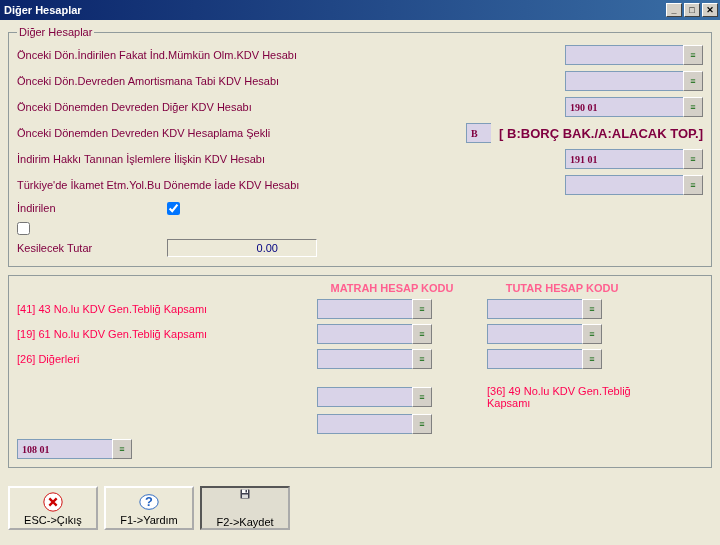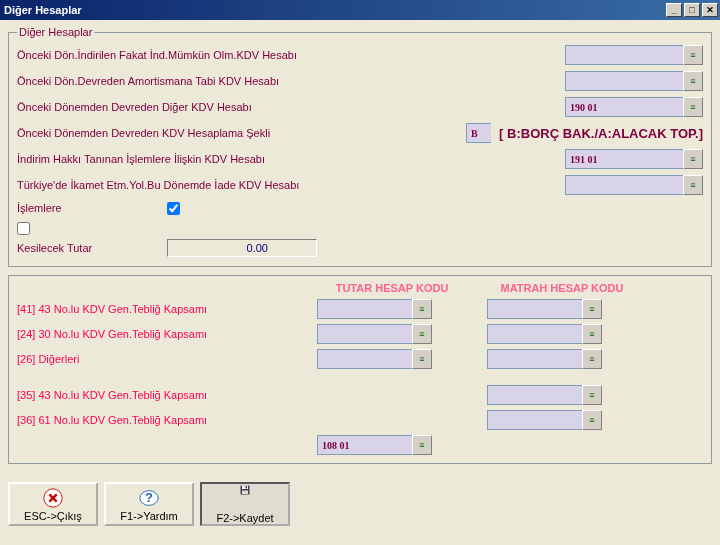--- a/index.html
+++ b/index.html
@@ -94,21 +94,21 @@
 .chk { width: 13px; height: 13px; }
 .amount {
   width: 150px;
   height: 18px;
   border-top: 1px solid #808080;
   border-left: 1px solid #808080;
   border-right: 1px solid #fff;
   border-bottom: 1px solid #fff;
   background: #ECE9D8;
   text-align: right;
-  padding-right: 48px;
+  padding-right: 38px;
   color: #000080;
   line-height: 16px;
 }
 .colhead {
   color: #FF6090;
   font-weight: bold;
   font-size: 11px;
   text-align: center;
 }
 .grid {
@@ -205,50 +205,50 @@
     <div class="row">
       <div class="label">Türkiye'de İkamet Etm.Yol.Bu Dönemde İade KDV Hesabı</div>
       <div style="flex:1"></div>
       <div class="field">
         <input class="inp w140" value="" style="">
         <div class="lookup">≡</div>
       </div>
     </div>
 
     <div class="row" style="height:20px">
-      <div class="label2">İşlemlere</div>
+      <div class="label2">İndirilen</div>
       <input type="checkbox" class="chk" checked="" style="">
     </div>
     <div class="row" style="height:20px">
       <input type="checkbox" class="chk" style="">
     </div>
     <div class="row" style="height:20px">
       <div class="label2">Kesilecek Tutar</div>
       <div class="amount">0.00</div>
     </div>
   </fieldset>
 
   <fieldset>
 
     <div class="grid">
       <div></div>
+      <div class="colhead">MATRAH HESAP KODU</div>
       <div class="colhead">TUTAR HESAP KODU</div>
-      <div class="colhead">MATRAH HESAP KODU</div>
 
       <div class="glabel">[41] 43 No.lu KDV Gen.Tebliğ Kapsamı</div>
       <div class="field">
           <input class="inp w90" value="" style="">
           <div class="lookup">≡</div>
         </div>
       <div class="field">
           <input class="inp w90" value="" style="">
           <div class="lookup">≡</div>
         </div>
 
-      <div class="glabel">[24] 30 No.lu KDV Gen.Tebliğ Kapsamı</div>
+      <div class="glabel">[19] 61 No.lu KDV Gen.Tebliğ Kapsamı</div>
       <div class="field">
           <input class="inp w90" value="" style="">
           <div class="lookup">≡</div>
         </div>
       <div class="field">
           <input class="inp w90" value="" style="">
           <div class="lookup">≡</div>
         </div>
 
       <div class="glabel">[26] Diğerleri</div>
@@ -256,28 +256,27 @@
           <input class="inp w90" value="" style="">
           <div class="lookup">≡</div>
         </div>
       <div class="field">
           <input class="inp w90" value="" style="">
           <div class="lookup">≡</div>
         </div>
 
       <div class="spacer" style="grid-column:1/4"></div>
 
-      <div class="glabel">[35] 43 No.lu KDV Gen.Tebliğ Kapsamı</div>
       <div></div>
       <div class="field">
           <input class="inp w90" value="" style="">
           <div class="lookup">≡</div>
         </div>
 
-      <div class="glabel">[36] 61 No.lu KDV Gen.Tebliğ Kapsamı</div>
+      <div class="glabel">[36] 49 No.lu KDV Gen.Tebliğ Kapsamı</div>
       <div></div>
       <div class="field">
           <input class="inp w90" value="" style="">
           <div class="lookup">≡</div>
         </div>
 
       <div></div>
       <div class="field">
           <input class="inp w90" value="108 01" style="">
           <div class="lookup">≡</div>

